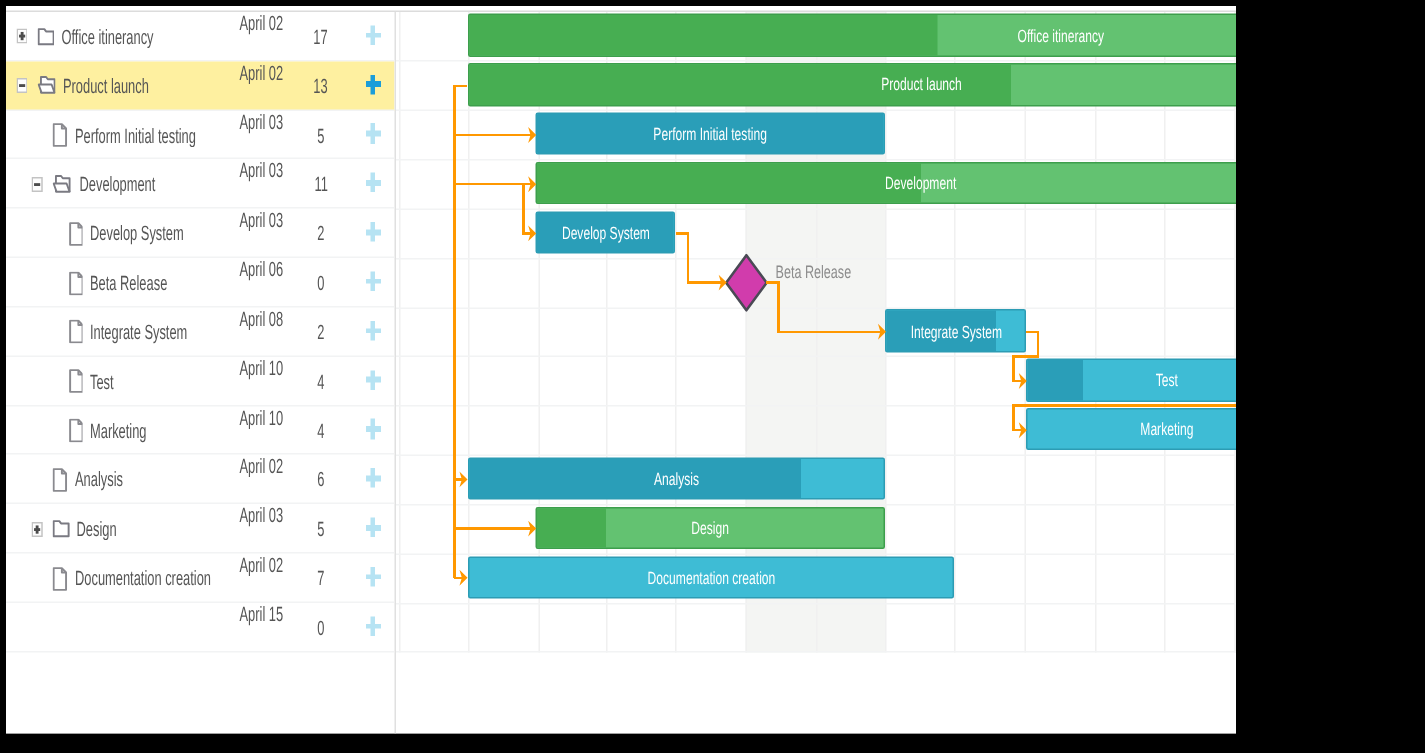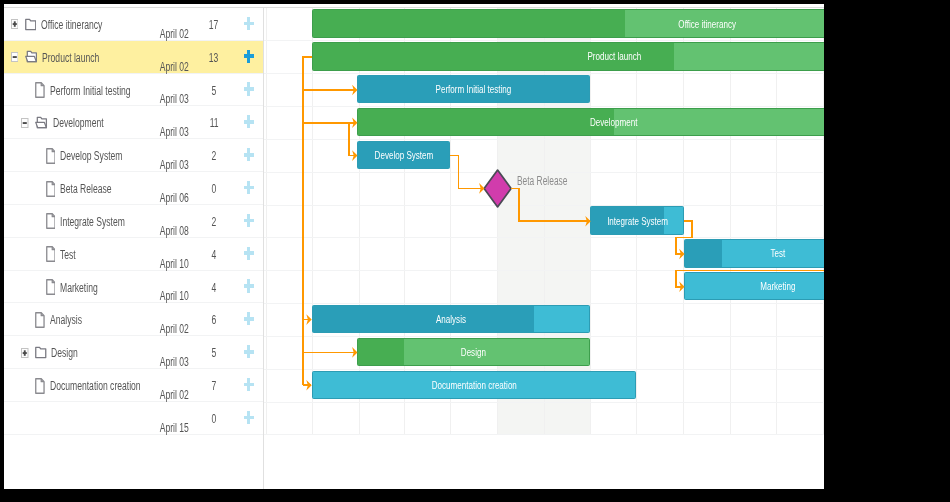--- a/index.html
+++ b/index.html
@@ -16,21 +16,21 @@
             border-right:1px solid #e0e0e0;overflow:hidden;}
   .trow{position:absolute;left:0;width:259px;height:32.83px;box-sizing:border-box;
         border-bottom:1px solid #f2f3f4;}
   .trow.sel{background:#fef0a0;}
   .cell-name{position:absolute;left:0;top:0;height:32.83px;display:flex;align-items:center;}
   .expander{width:7.5px;height:10px;flex:0 0 auto;margin-right:6.5px;display:block;}
   .expander.none{border:none;background:none;}
   .ficon{flex:0 0 auto;margin-right:4.8px;display:block;}
   .tlabel{font-size:13.7px;color:#555;white-space:nowrap;display:inline-block;
           transform:scaleX(0.627);transform-origin:left center;}
-  .cell-date{position:absolute;left:150.4px;width:40px;top:0;height:32.83px;display:flex;align-items:flex-end;
+  .cell-date{position:absolute;left:150.4px;width:40px;top:0;height:32.83px;display:flex;align-items:flex-start;
              justify-content:center;}
   .cell-date span{font-size:13.7px;color:#555;white-space:nowrap;display:inline-block;
              transform:scaleX(0.627);}
   .cell-dur{position:absolute;left:195px;width:30px;top:0;height:32.83px;display:flex;align-items:center;
             justify-content:center;}
   .cell-dur span{font-size:13.7px;color:#555;white-space:nowrap;display:inline-block;
             transform:scaleX(0.627);}
   .cell-add{position:absolute;left:228.5px;width:32px;top:0;height:32.83px;display:flex;align-items:center;
             justify-content:center;}
   .plus{position:relative;width:10px;height:13.2px;top:-1px;}

